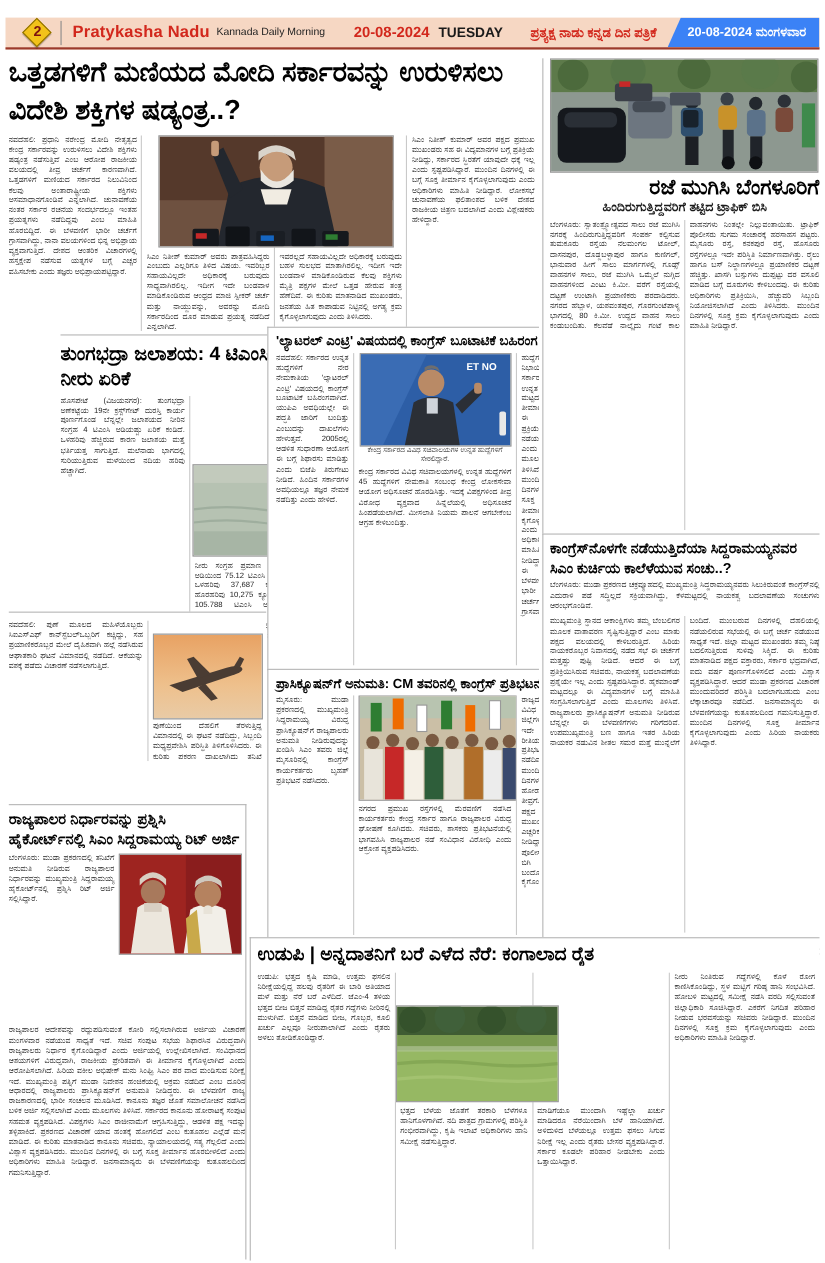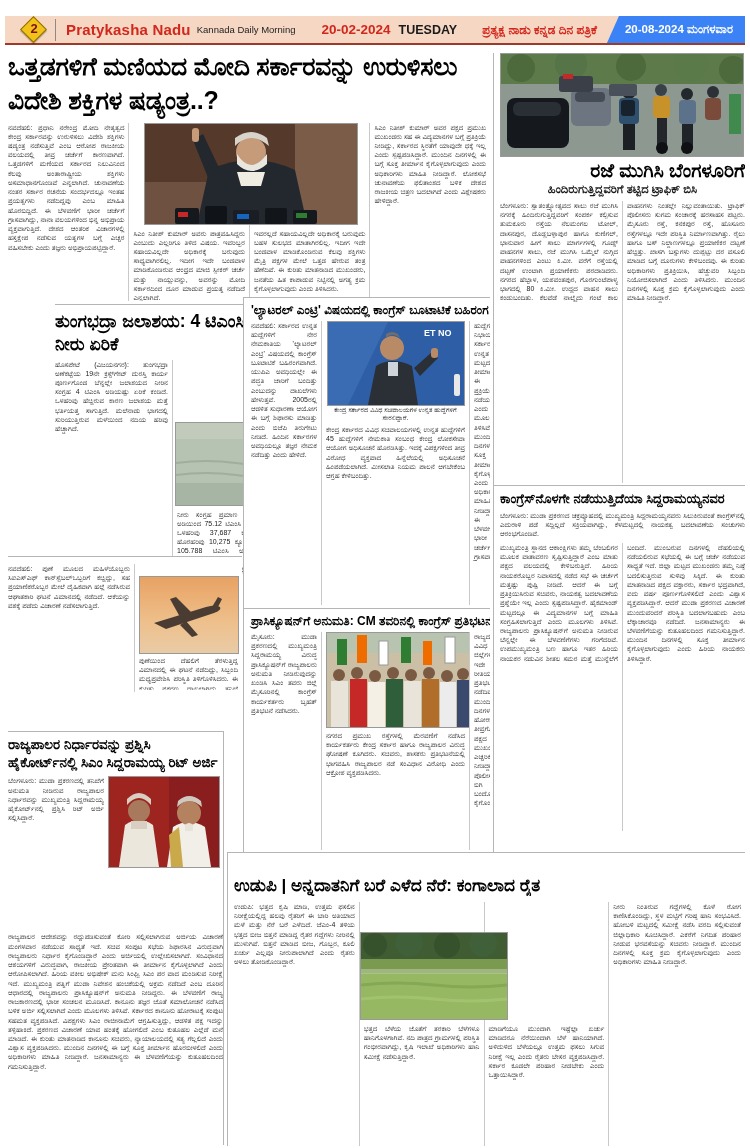--- a/index.html
+++ b/index.html
@@ -96,21 +96,21 @@
 
   
   .governor { left:8px; top:731px; width:216px; height:414px; padding-top:4px; }
   .governor .hl { font-size:13.5px; line-height:1.35; }
   .gov-row { display:flex; margin-top:4px; }
   .gov-text { width:100px; padding-right:4px; }
   .leaders-photo { width:112px; height:92px; border:1px solid #999; }
   .gov-body { margin-top:4px; height:258px; }
 
   
-  .udupi { left:227px; top:852px; width:518px; height:294px; padding:23px 0 0 6px; }
+  .udupi { left:227px; top:852px; width:518px; height:294px; padding:5px 0 0 6px; }
   .udupi .hl { font-size:17px; white-space:nowrap; width:418px; overflow:hidden; }
   .udupi-body { position:relative; margin-top:6px; height:252px; }
   .udupi-cols .col { width:125px; }
   .udupi-cols .col:last-child { width:137px; }
   .farm-photo { position:absolute; left:126px; top:30px; width:148px; height:88px; border:1px solid #999; }
   .udupi .padp { padding-top:122px; }
 
   svg { display:block; }
 </style>
 </head>
@@ -119,21 +119,21 @@
 <div class="page">
 
   <div class="masthead">
     <div class="badge-wrap">
       <div class="badge"></div>
       <div class="badge-num">2</div>
     </div>
     <div class="mast-div"></div>
     <span class="mast-title">Pratykasha Nadu</span>
     <span class="mast-sub">Kannada Daily Morning</span>
-    <span class="mast-date">20-02-2024</span>
+    <span class="mast-date">20-08-2024</span>
     <span class="mast-day">TUESDAY</span>
     <span class="mast-kn">ಪ್ರತ್ಯಕ್ಷ ನಾಡು ಕನ್ನಡ ದಿನ ಪತ್ರಿಕೆ</span>
     <span class="mast-red-box">20-08-2024 ಮಂಗಳವಾರ</span>
   </div>
 
   <div class="art lead">
     <div class="hl">ಒತ್ತಡಗಳಿಗೆ ಮಣಿಯದ ಮೋದಿ ಸರ್ಕಾರವನ್ನು ಉರುಳಿಸಲು ವಿದೇಶಿ ಶಕ್ತಿಗಳ ಷಡ್ಯಂತ್ರ..?</div>
     <div class="lead-body">
       <div class="cols lead-cols">
         <div class="col bt">ನವದೆಹಲಿ: ಪ್ರಧಾನಿ ನರೇಂದ್ರ ಮೋದಿ ನೇತೃತ್ವದ ಕೇಂದ್ರ ಸರ್ಕಾರವನ್ನು ಉರುಳಿಸಲು ವಿದೇಶಿ ಶಕ್ತಿಗಳು ಷಡ್ಯಂತ್ರ ನಡೆಸುತ್ತಿವೆ ಎಂಬ ಆರೋಪ ರಾಜಕೀಯ ವಲಯದಲ್ಲಿ ತೀವ್ರ ಚರ್ಚೆಗೆ ಕಾರಣವಾಗಿದೆ. ಒತ್ತಡಗಳಿಗೆ ಮಣಿಯದ ಸರ್ಕಾರದ ನಿಲುವಿನಿಂದ ಕೆಲವು ಅಂತಾರಾಷ್ಟ್ರೀಯ ಶಕ್ತಿಗಳು ಅಸಮಾಧಾನಗೊಂಡಿವೆ ಎನ್ನಲಾಗಿದೆ. ಚುನಾವಣೆಯ ನಂತರ ಸರ್ಕಾರ ರಚನೆಯ ಸಂದರ್ಭದಲ್ಲೂ ಇಂತಹ ಪ್ರಯತ್ನಗಳು ನಡೆದಿದ್ದವು ಎಂಬ ಮಾಹಿತಿ ಹೊರಬಿದ್ದಿದೆ. ಈ ಬೆಳವಣಿಗೆ ಭಾರೀ ಚರ್ಚೆಗೆ ಗ್ರಾಸವಾಗಿದ್ದು, ನಾನಾ ವಲಯಗಳಿಂದ ಭಿನ್ನ ಅಭಿಪ್ರಾಯ ವ್ಯಕ್ತವಾಗುತ್ತಿದೆ. ದೇಶದ ಆಂತರಿಕ ವಿಚಾರಗಳಲ್ಲಿ ಹಸ್ತಕ್ಷೇಪ ನಡೆಸುವ ಯತ್ನಗಳ ಬಗ್ಗೆ ಎಚ್ಚರ ವಹಿಸಬೇಕು ಎಂದು ತಜ್ಞರು ಅಭಿಪ್ರಾಯಪಟ್ಟಿದ್ದಾರೆ.</div>
@@ -201,20 +201,21 @@
         <rect x="108" y="30" width="28" height="12" rx="2" fill="#49505a"></rect>
       </svg>
     </div>
     <div class="hl hl1">ರಜೆ ಮುಗಿಸಿ ಬೆಂಗಳೂರಿಗೆ</div>
     <div class="hl2">ಹಿಂದಿರುಗುತ್ತಿದ್ದವರಿಗೆ ತಟ್ಟಿದ ಟ್ರಾಫಿಕ್ ಬಿಸಿ</div>
     <div class="bt mc2">ಬೆಂಗಳೂರು: ಸ್ವಾತಂತ್ರ್ಯೋತ್ಸವದ ಸಾಲು ರಜೆ ಮುಗಿಸಿ ನಗರಕ್ಕೆ ಹಿಂದಿರುಗುತ್ತಿದ್ದವರಿಗೆ ಸಂಪರ್ಕ ಕಲ್ಪಿಸುವ ತುಮಕೂರು ರಸ್ತೆಯ ನೆಲಮಂಗಲ ಟೋಲ್, ದಾಸನಪುರ, ದೊಡ್ಡಬಳ್ಳಾಪುರ ಹಾಗೂ ಕುಣಿಗಲ್, ಭಾನುವಾರ ಹೀಗೆ ಸಾಲು ಮಾರ್ಗಗಳಲ್ಲಿ ಗೂಡ್ಸ್ ವಾಹನಗಳ ಸಾಲು, ರಜೆ ಮುಗಿಸಿ ಒಮ್ಮೆಲೆ ನುಗ್ಗಿದ ವಾಹನಗಳಿಂದ ಎಂಟು ಕಿ.ಮೀ. ವರೆಗೆ ರಸ್ತೆಯಲ್ಲಿ ದಟ್ಟಣೆ ಉಂಟಾಗಿ ಪ್ರಯಾಣಿಕರು ಪರದಾಡಿದರು. ನಗರದ ಹೆಬ್ಬಾಳ, ಯಶವಂತಪುರ, ಗೊರಗುಂಟೆಪಾಳ್ಯ ಭಾಗದಲ್ಲಿ 80 ಕಿ.ಮೀ. ಉದ್ದದ ವಾಹನ ಸಾಲು ಕಂಡುಬಂದಿತು. ಕೆಲವೆಡೆ ನಾಲ್ಕೈದು ಗಂಟೆ ಕಾಲ ವಾಹನಗಳು ನಿಂತಲ್ಲೇ ನಿಲ್ಲುವಂತಾಯಿತು. ಟ್ರಾಫಿಕ್ ಪೊಲೀಸರು ಸುಗಮ ಸಂಚಾರಕ್ಕೆ ಹರಸಾಹಸ ಪಟ್ಟರು. ಮೈಸೂರು ರಸ್ತೆ, ಕನಕಪುರ ರಸ್ತೆ, ಹೊಸೂರು ರಸ್ತೆಗಳಲ್ಲೂ ಇದೇ ಪರಿಸ್ಥಿತಿ ನಿರ್ಮಾಣವಾಗಿತ್ತು. ರೈಲು ಹಾಗೂ ಬಸ್ ನಿಲ್ದಾಣಗಳಲ್ಲೂ ಪ್ರಯಾಣಿಕರ ದಟ್ಟಣೆ ಹೆಚ್ಚಿತ್ತು. ಖಾಸಗಿ ಬಸ್ಸುಗಳು ದುಪ್ಪಟ್ಟು ದರ ವಸೂಲಿ ಮಾಡಿದ ಬಗ್ಗೆ ದೂರುಗಳು ಕೇಳಿಬಂದವು. ಈ ಕುರಿತು ಅಧಿಕಾರಿಗಳು ಪ್ರತಿಕ್ರಿಯಿಸಿ, ಹೆಚ್ಚುವರಿ ಸಿಬ್ಬಂದಿ ನಿಯೋಜಿಸಲಾಗಿದೆ ಎಂದು ತಿಳಿಸಿದರು. ಮುಂದಿನ ದಿನಗಳಲ್ಲಿ ಸೂಕ್ತ ಕ್ರಮ ಕೈಗೊಳ್ಳಲಾಗುವುದು ಎಂದು ಮಾಹಿತಿ ನೀಡಿದ್ದಾರೆ.</div>
   </div>
 
   <div class="art congress rule-left rule-top">
     <div class="hl">ಕಾಂಗ್ರೆಸ್‌ನೊಳಗೇ ನಡೆಯುತ್ತಿದೆಯಾ ಸಿದ್ದರಾಮಯ್ಯನವರ</div>
+    <div class="hl">ಸಿಎಂ ಕುರ್ಚಿಯ ಕಾಲೆಳೆಯುವ ಸಂಚು..?</div>
     <div class="standfirst">ಬೆಂಗಳೂರು: ಮುಡಾ ಪ್ರಕರಣದ ಚಕ್ರವ್ಯೂಹದಲ್ಲಿ ಮುಖ್ಯಮಂತ್ರಿ ಸಿದ್ದರಾಮಯ್ಯನವರು ಸಿಲುಕಿರುವಂತೆ ಕಾಂಗ್ರೆಸ್‌ನಲ್ಲಿ ಎದುರಾಳಿ ಪಡೆ ಸದ್ದಿಲ್ಲದೆ ಸಕ್ರಿಯವಾಗಿದ್ದು, ಕೆಳಮಟ್ಟದಲ್ಲಿ ನಾಯಕತ್ವ ಬದಲಾವಣೆಯ ಸಂಚುಗಳು ಆರಂಭಗೊಂಡಿವೆ.</div>
     <div class="bt mc2">ಮುಖ್ಯಮಂತ್ರಿ ಸ್ಥಾನದ ಆಕಾಂಕ್ಷಿಗಳು ತಮ್ಮ ಬೆಂಬಲಿಗರ ಮೂಲಕ ವಾತಾವರಣ ಸೃಷ್ಟಿಸುತ್ತಿದ್ದಾರೆ ಎಂಬ ಮಾತು ಪಕ್ಷದ ವಲಯದಲ್ಲಿ ಕೇಳಿಬರುತ್ತಿದೆ. ಹಿರಿಯ ನಾಯಕರೊಬ್ಬರ ನಿವಾಸದಲ್ಲಿ ನಡೆದ ಸಭೆ ಈ ಚರ್ಚೆಗೆ ಮತ್ತಷ್ಟು ಪುಷ್ಟಿ ನೀಡಿದೆ. ಆದರೆ ಈ ಬಗ್ಗೆ ಪ್ರತಿಕ್ರಿಯಿಸಿರುವ ಸಚಿವರು, ನಾಯಕತ್ವ ಬದಲಾವಣೆಯ ಪ್ರಶ್ನೆಯೇ ಇಲ್ಲ ಎಂದು ಸ್ಪಷ್ಟಪಡಿಸಿದ್ದಾರೆ. ಹೈಕಮಾಂಡ್ ಮಟ್ಟದಲ್ಲೂ ಈ ವಿದ್ಯಮಾನಗಳ ಬಗ್ಗೆ ಮಾಹಿತಿ ಸಂಗ್ರಹಿಸಲಾಗುತ್ತಿದೆ ಎಂದು ಮೂಲಗಳು ತಿಳಿಸಿವೆ. ರಾಜ್ಯಪಾಲರು ಪ್ರಾಸಿಕ್ಯೂಷನ್‌ಗೆ ಅನುಮತಿ ನೀಡಿರುವ ಬೆನ್ನಲ್ಲೇ ಈ ಬೆಳವಣಿಗೆಗಳು ಗರಿಗೆದರಿವೆ. ಉಪಮುಖ್ಯಮಂತ್ರಿ ಬಣ ಹಾಗೂ ಇತರ ಹಿರಿಯ ನಾಯಕರ ನಡುವಿನ ಶೀತಲ ಸಮರ ಮತ್ತೆ ಮುನ್ನೆಲೆಗೆ ಬಂದಿದೆ. ಮುಂಬರುವ ದಿನಗಳಲ್ಲಿ ದೆಹಲಿಯಲ್ಲಿ ನಡೆಯಲಿರುವ ಸಭೆಯಲ್ಲಿ ಈ ಬಗ್ಗೆ ಚರ್ಚೆ ನಡೆಯುವ ಸಾಧ್ಯತೆ ಇದೆ. ಜಿಲ್ಲಾ ಮಟ್ಟದ ಮುಖಂಡರು ತಮ್ಮ ನಿಷ್ಠೆ ಬದಲಿಸುತ್ತಿರುವ ಸುಳಿವು ಸಿಕ್ಕಿದೆ. ಈ ಕುರಿತು ಮಾತನಾಡಿದ ಪಕ್ಷದ ವಕ್ತಾರರು, ಸರ್ಕಾರ ಭದ್ರವಾಗಿದೆ, ಐದು ವರ್ಷ ಪೂರ್ಣಗೊಳಿಸಲಿದೆ ಎಂದು ವಿಶ್ವಾಸ ವ್ಯಕ್ತಪಡಿಸಿದ್ದಾರೆ. ಆದರೆ ಮುಡಾ ಪ್ರಕರಣದ ವಿಚಾರಣೆ ಮುಂದುವರಿದರೆ ಪರಿಸ್ಥಿತಿ ಬದಲಾಗಬಹುದು ಎಂಬ ಲೆಕ್ಕಾಚಾರವೂ ನಡೆದಿದೆ. ಜನಸಾಮಾನ್ಯರು ಈ ಬೆಳವಣಿಗೆಯನ್ನು ಕುತೂಹಲದಿಂದ ಗಮನಿಸುತ್ತಿದ್ದಾರೆ. ಮುಂದಿನ ದಿನಗಳಲ್ಲಿ ಸೂಕ್ತ ತೀರ್ಮಾನ ಕೈಗೊಳ್ಳಲಾಗುವುದು ಎಂದು ಹಿರಿಯ ನಾಯಕರು ತಿಳಿಸಿದ್ದಾರೆ.</div>
   </div>
   <div class="congress-tail">ಈ ಮಾಹಿತಿ 23 ರಂದು ದೆಹಲಿಯಲ್ಲಿ ನಡೆಯಲಿರುವ ಸಭೆಯಲ್ಲಿ ಚರ್ಚೆಯಾಗಲಿದೆ ಎನ್ನಲಾಗಿದೆ.</div>
 
   <div class="art tunga rule-top">
     <div class="hl">ತುಂಗಭದ್ರಾ ಜಲಾಶಯ: 4 ಟಿಎಂಸಿ ಅಡಿ ನೀರು ಏರಿಕೆ</div>
     <div class="tunga-body">
       <div class="cols tunga-cols" style="height:220px;">
         <div class="col bt">ಹೊಸಪೇಟೆ (ವಿಜಯನಗರ): ತುಂಗಭದ್ರಾ ಅಣೆಕಟ್ಟೆಯ 19ನೇ ಕ್ರಸ್ಟ್‌ಗೇಟ್ ದುರಸ್ತಿ ಕಾರ್ಯ ಪೂರ್ಣಗೊಂಡ ಬೆನ್ನಲ್ಲೇ ಜಲಾಶಯದ ನೀರಿನ ಸಂಗ್ರಹ 4 ಟಿಎಂಸಿ ಅಡಿಯಷ್ಟು ಏರಿಕೆ ಕಂಡಿದೆ. ಒಳಹರಿವು ಹೆಚ್ಚಿರುವ ಕಾರಣ ಜಲಾಶಯ ಮತ್ತೆ ಭರ್ತಿಯತ್ತ ಸಾಗುತ್ತಿದೆ. ಮಲೆನಾಡು ಭಾಗದಲ್ಲಿ ಸುರಿಯುತ್ತಿರುವ ಮಳೆಯಿಂದ ನದಿಯ ಹರಿವು ಹೆಚ್ಚಾಗಿದೆ.</div>

